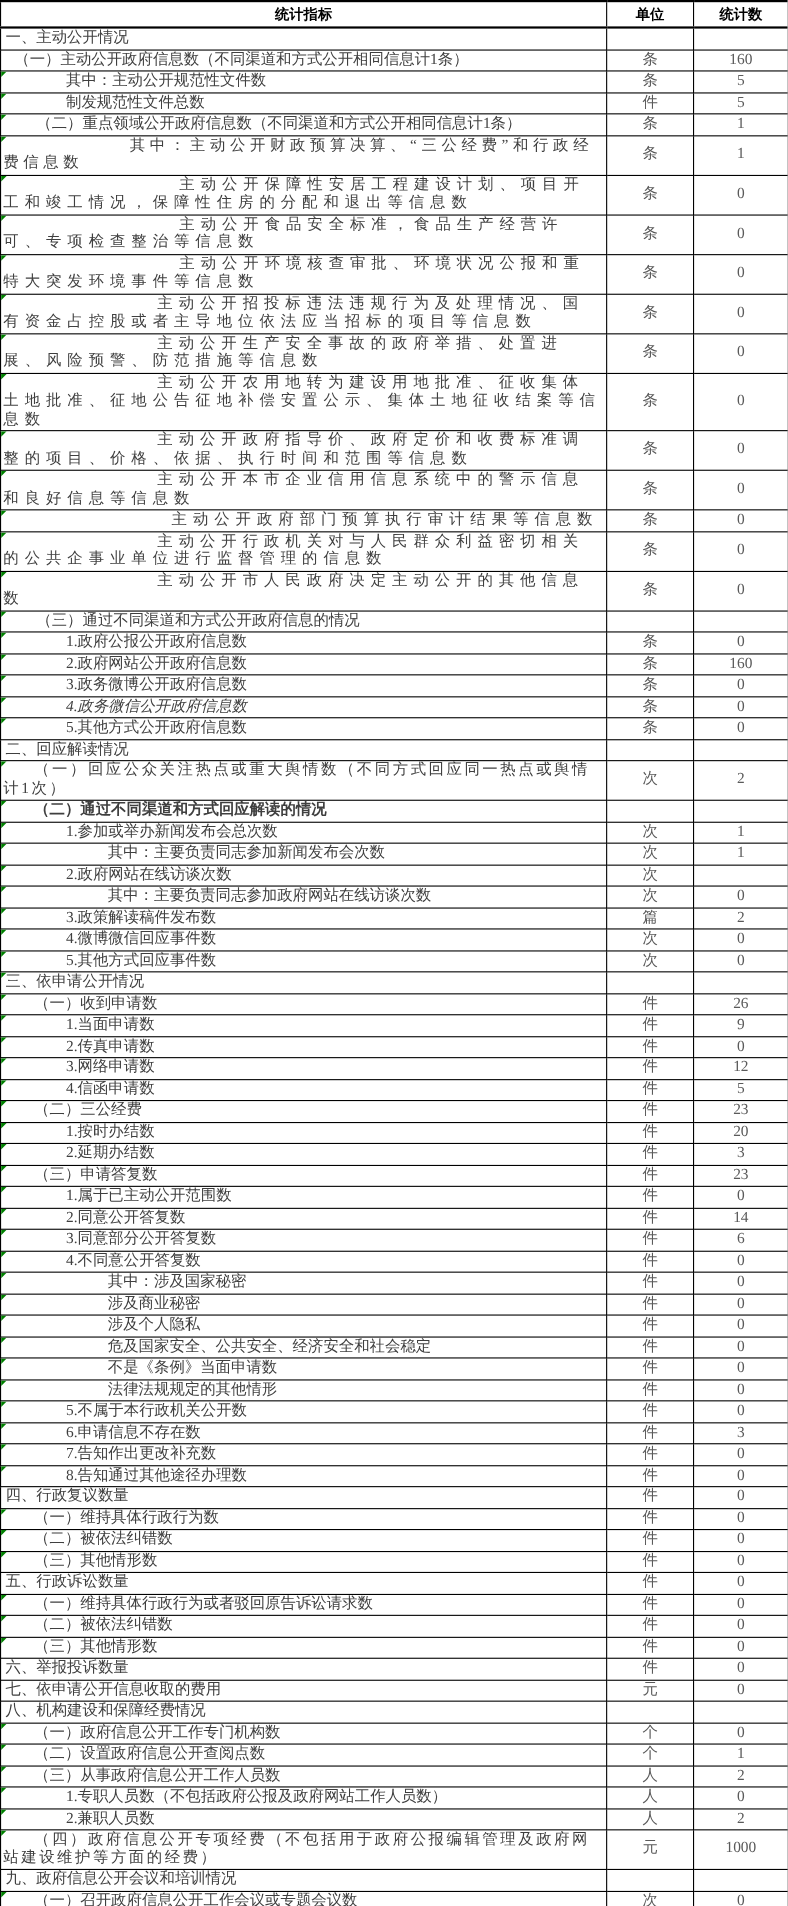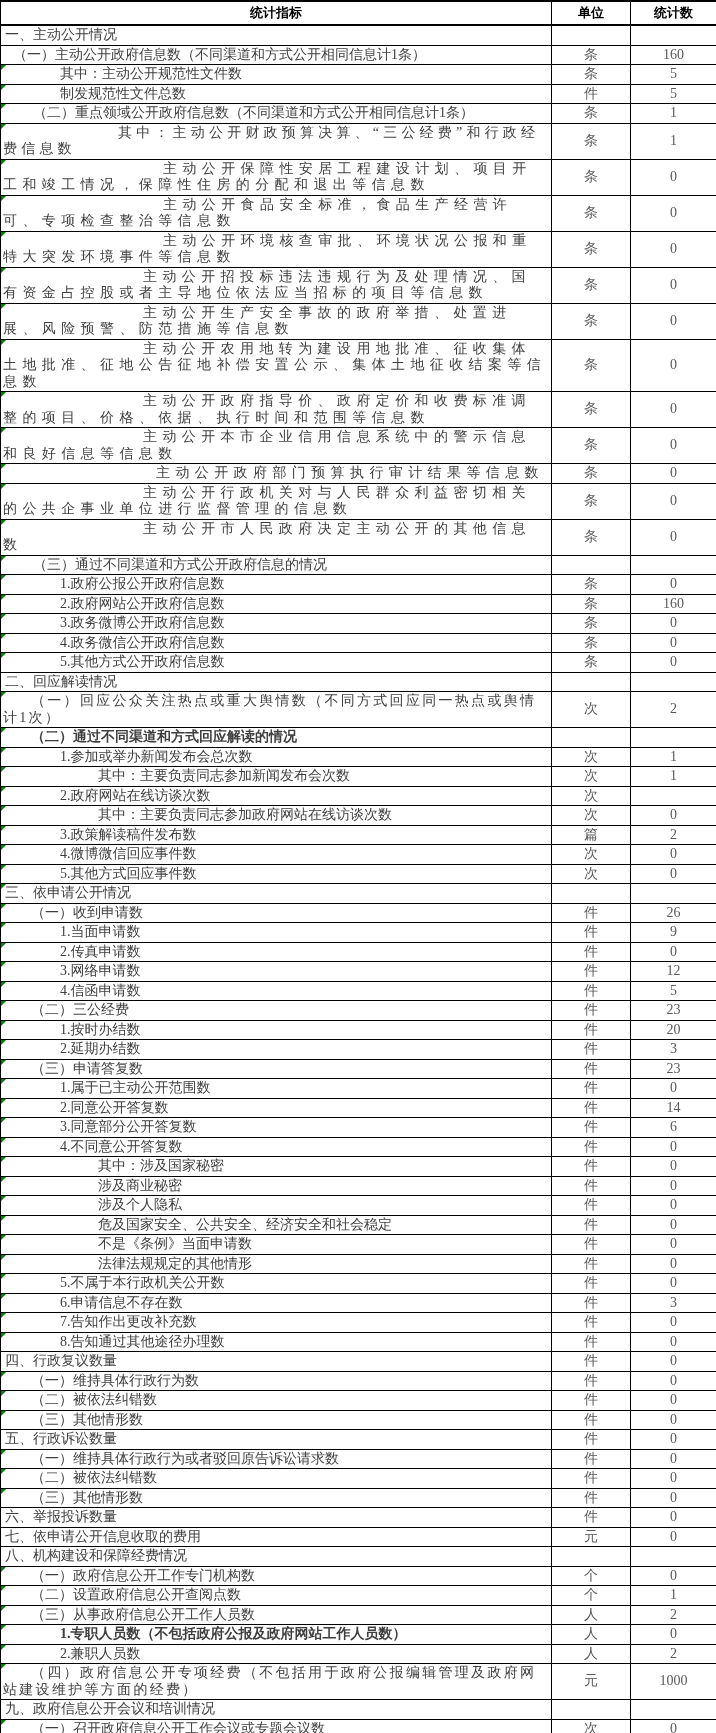--- a/index.html
+++ b/index.html
@@ -189,21 +189,21 @@
     <td class="val">160</td>
   </tr>
 
   <tr>
     <td class="ind" style="text-indent: 57px;"><span class="tri"></span><span class="txt">3.政务微博公开政府信息数</span></td>
     <td class="unit">条</td>
     <td class="val">0</td>
   </tr>
 
   <tr>
-    <td class="ind" style="text-indent: 57px;"><span class="tri"></span><span class="txt">4.政务微信公开政府信息数</span></td>
+    <td class="ind" style="text-indent: 57px; font-style: italic;"><span class="tri"></span><span class="txt">4.政务微信公开政府信息数</span></td>
     <td class="unit">条</td>
     <td class="val">0</td>
   </tr>
 
   <tr>
     <td class="ind" style="text-indent: 57px;"><span class="tri"></span><span class="txt">5.其他方式公开政府信息数</span></td>
     <td class="unit">条</td>
     <td class="val">0</td>
   </tr>
 
@@ -489,21 +489,21 @@
     <td class="val">1</td>
   </tr>
 
   <tr>
     <td class="ind" style="text-indent: 28px;"><span class="tri"></span><span class="txt">（三）从事政府信息公开工作人员数</span></td>
     <td class="unit">人</td>
     <td class="val">2</td>
   </tr>
 
   <tr>
-    <td class="ind" style="text-indent: 57px; font-weight: bold;"><span class="tri"></span><span class="txt">1.专职人员数（不包括政府公报及政府网站工作人员数）</span></td>
+    <td class="ind" style="text-indent: 57px;"><span class="tri"></span><span class="txt">1.专职人员数（不包括政府公报及政府网站工作人员数）</span></td>
     <td class="unit">人</td>
     <td class="val">0</td>
   </tr>
 
   <tr>
     <td class="ind" style="text-indent: 57px;"><span class="tri"></span><span class="txt">2.兼职人员数</span></td>
     <td class="unit">人</td>
     <td class="val">2</td>
   </tr>
 

